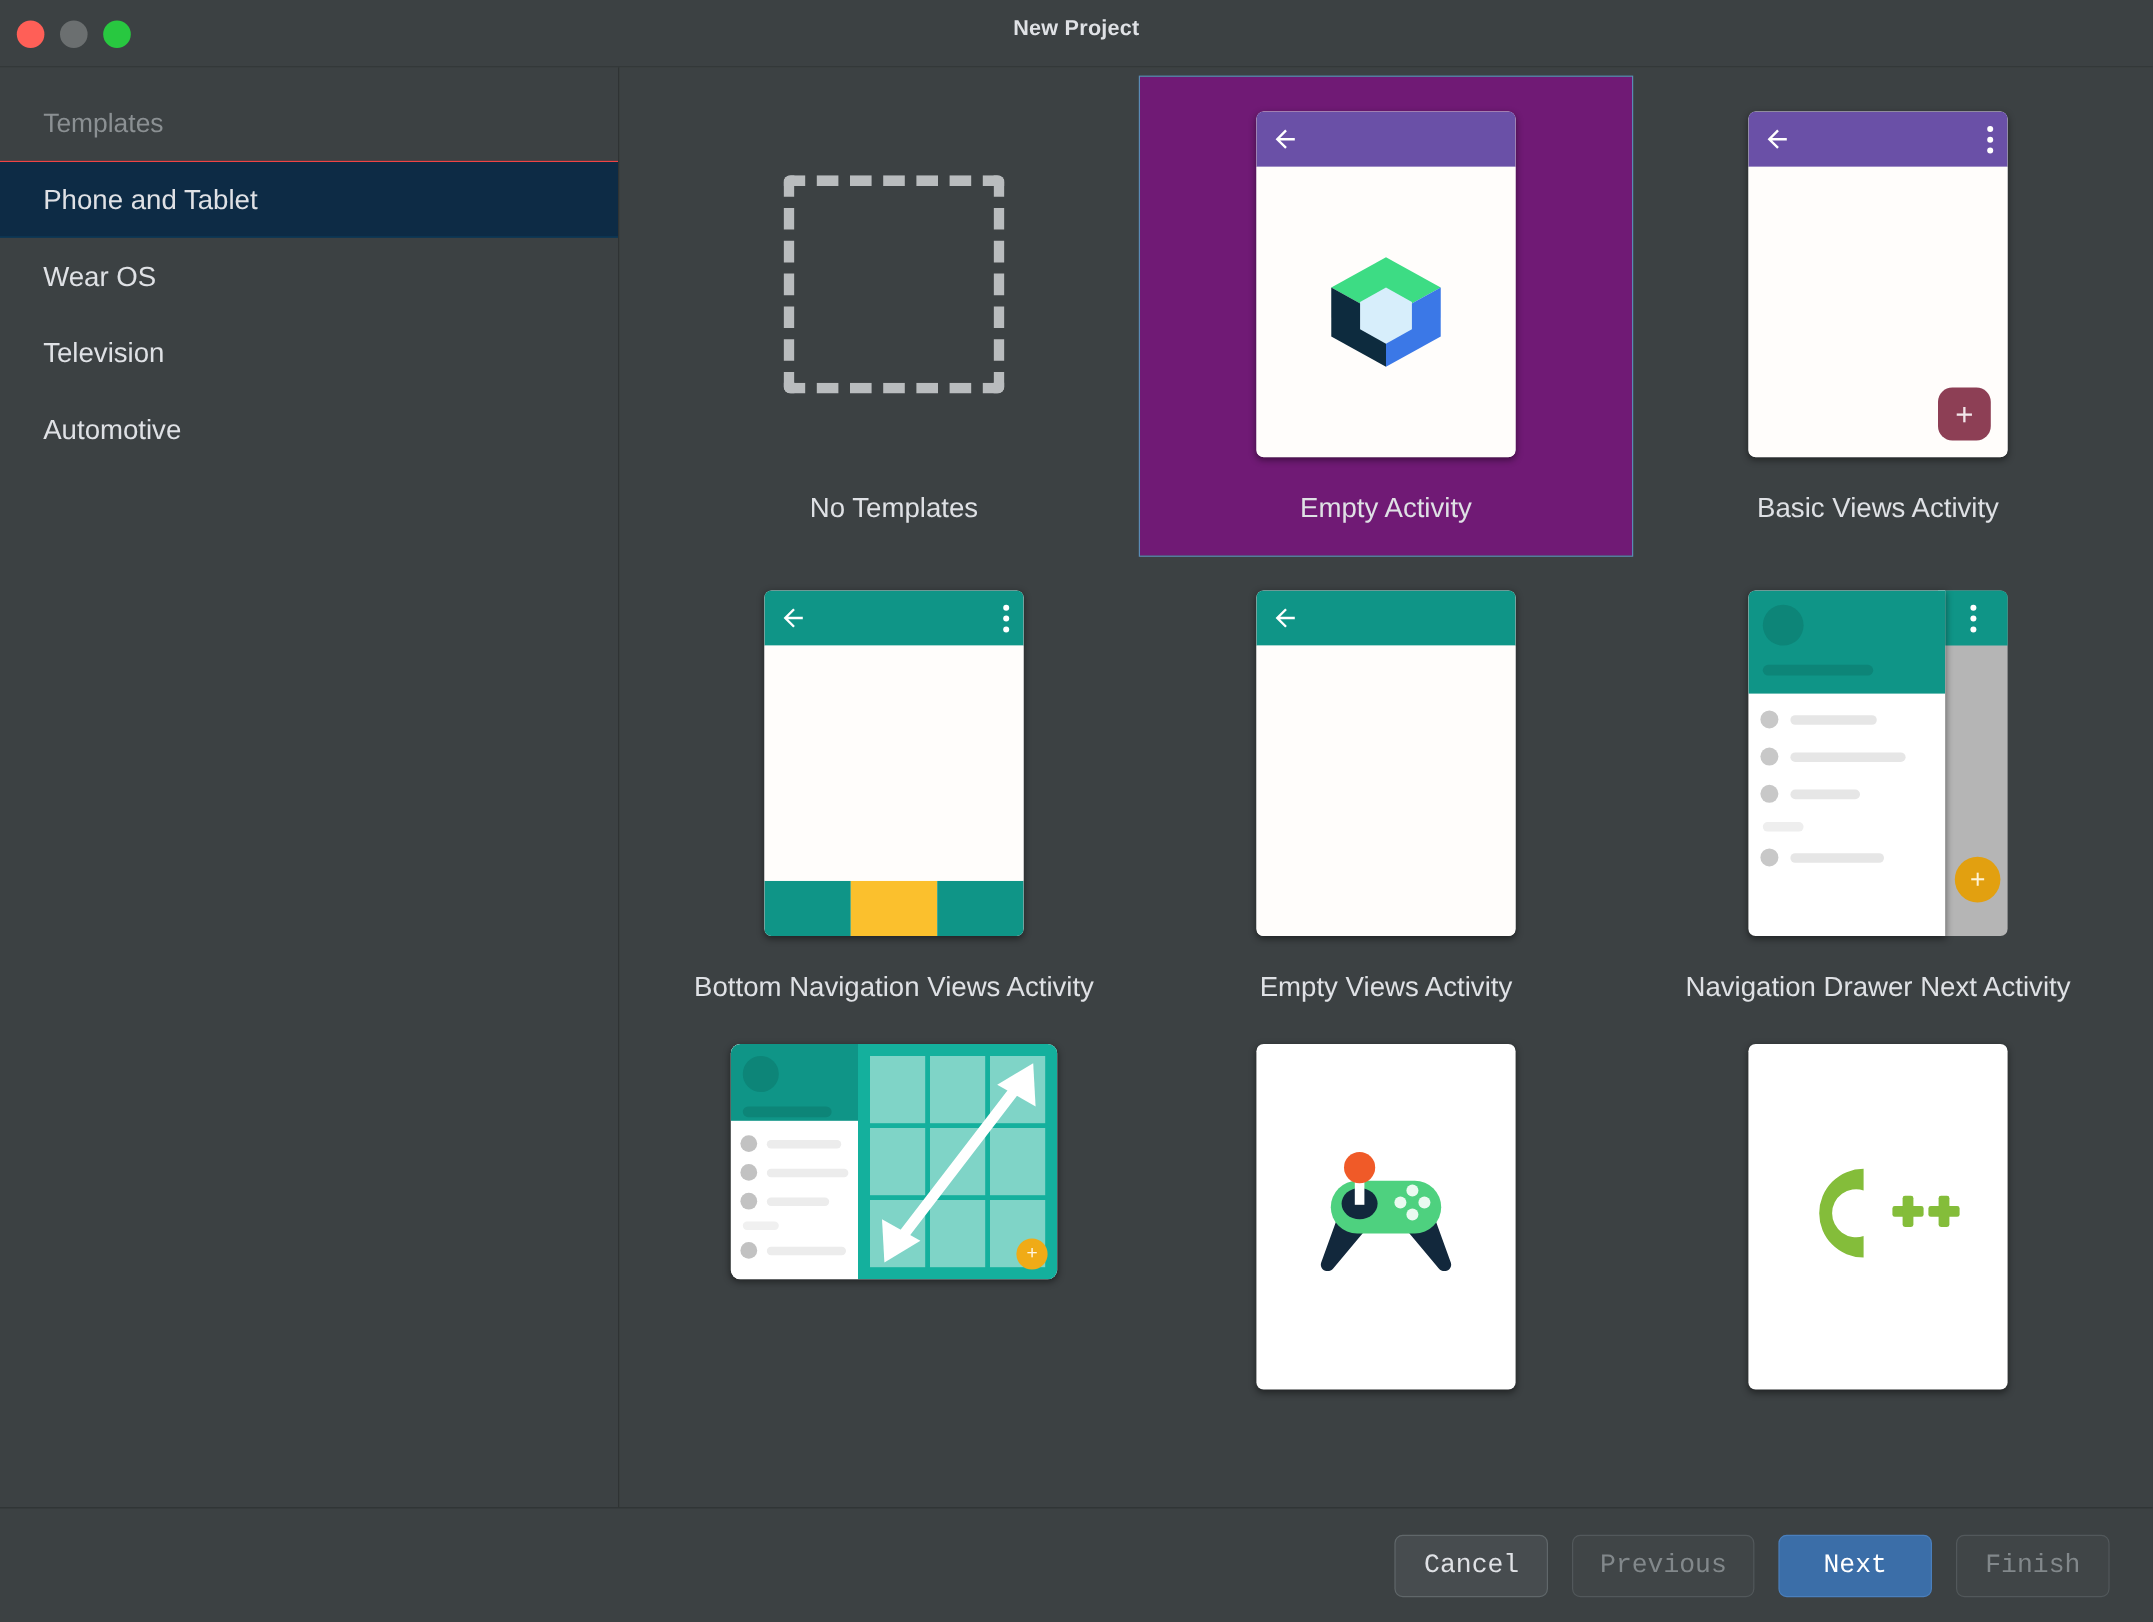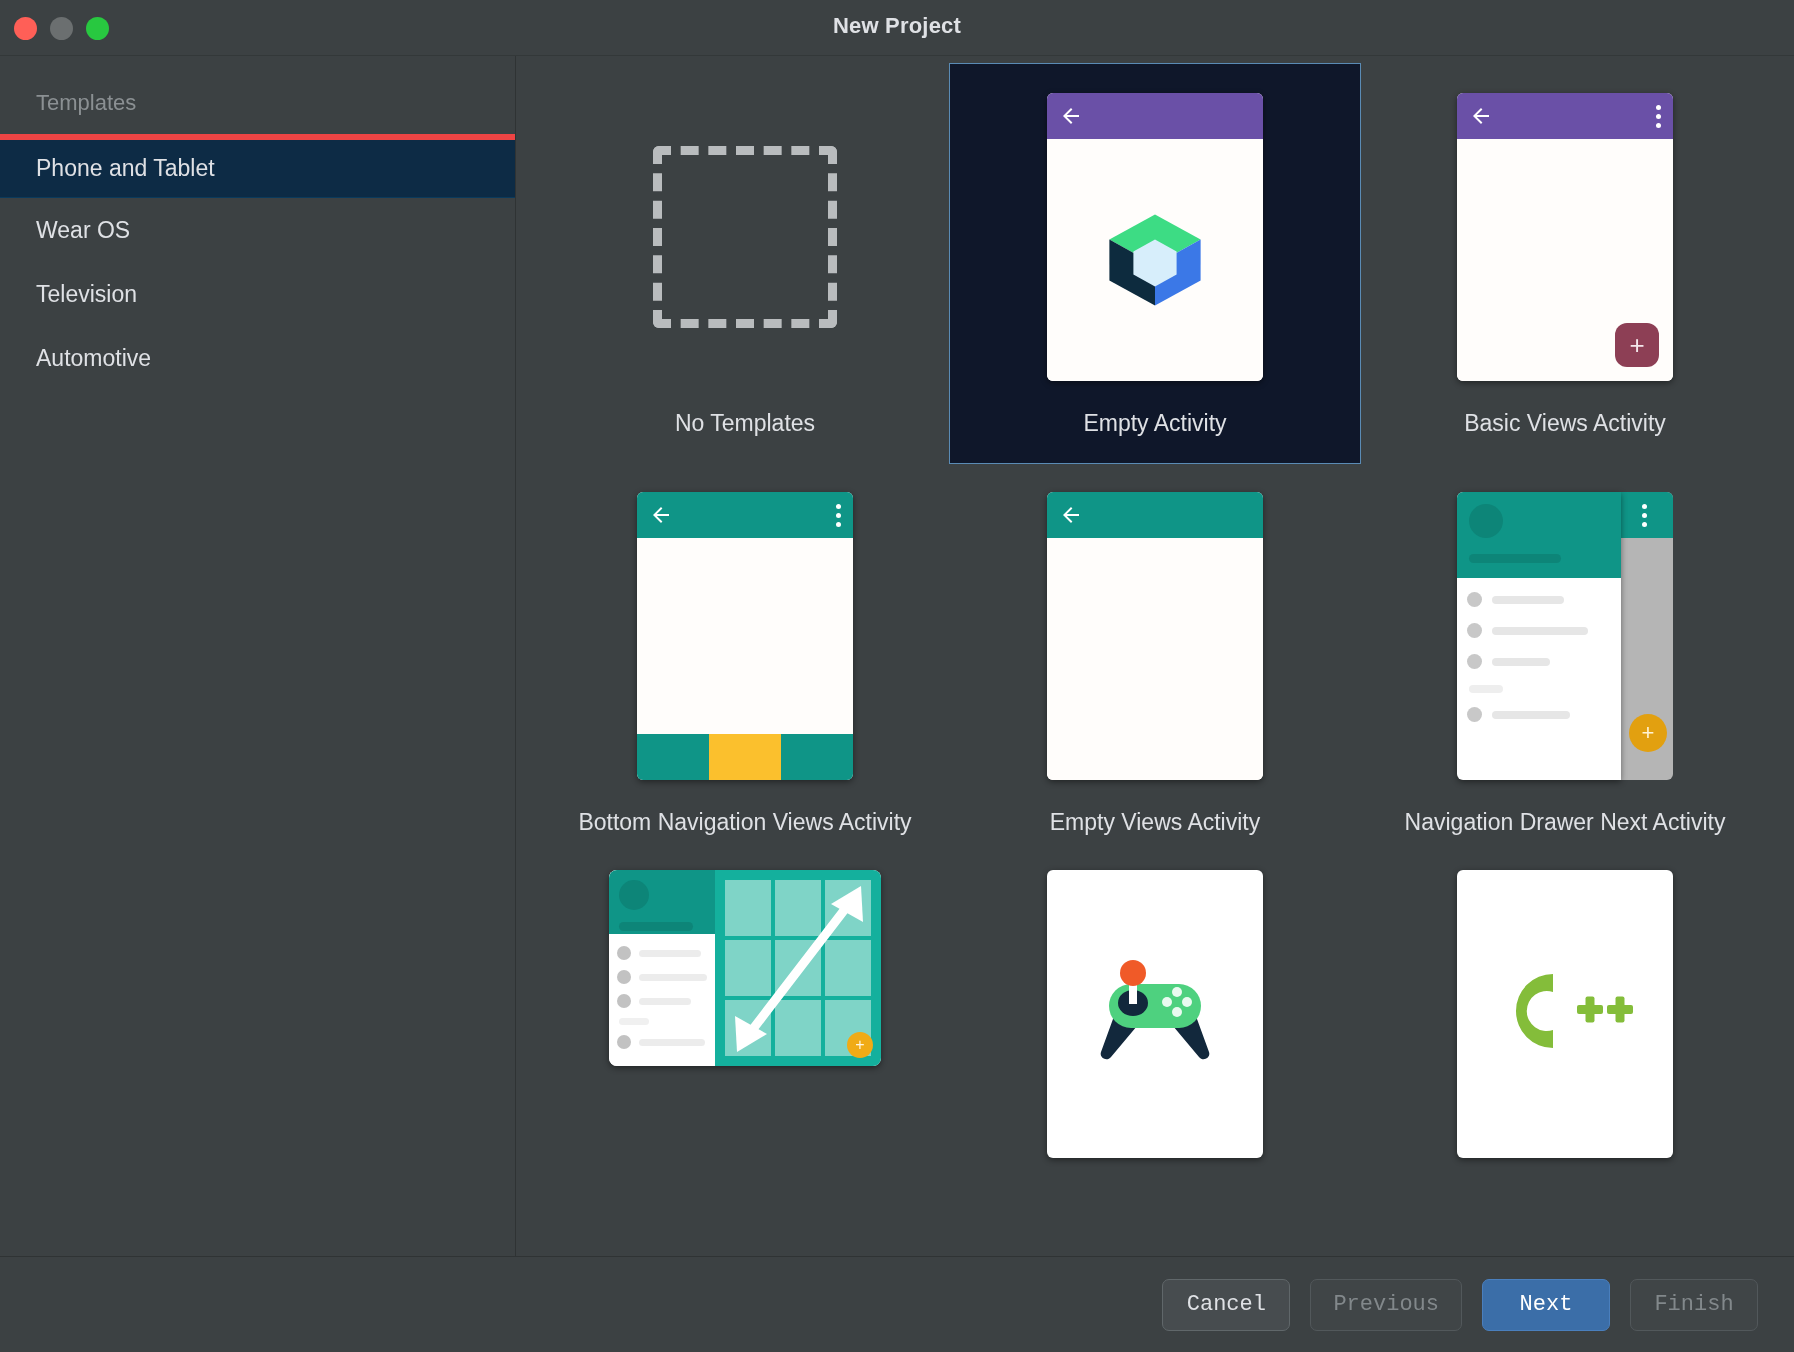--- a/index.html
+++ b/index.html
@@ -29,21 +29,21 @@
     display: flex; gap: 13px; align-items: center;
   }
   .dot { width: 23px; height: 23px; border-radius: 50%; }
   .dot.red { background: #ff5f57; }
   .dot.yellow { background: #6b6f70; }
   .dot.green { background: #28c840; }
   .titlebar-title {
     position: absolute; left: 0; right: 0; top: 13px;
     text-align: center;
     color: #dfe1e5;
-    font-size: 22px;
+    font-size: 18px;
     font-weight: bold;
     letter-spacing: .2px;
   }
 
   
   .body { flex: 1 1 auto; display: flex; min-height: 0; }
 
   
   .sidebar {
     width: 516px; flex: 0 0 516px;
@@ -59,21 +59,21 @@
   .sidebar-item {
     height: 64px;
     display: flex; align-items: center;
     padding-left: 36px;
     color: #dfe1e5;
     font-size: 23px;
     cursor: default;
   }
   .sidebar-item.selected {
     background: #0d2b45;
-    border-top: 6px solid #ef4444;
+    border-top: 1px solid #ef4444;
     border-bottom: 1px solid #0a3a5c;
   }
 
   
   .pane {
     flex: 1 1 auto;
     position: relative;
     overflow: hidden;
     padding: 8px 0 0 0;
   }
@@ -82,21 +82,21 @@
     grid-template-columns: repeat(3, 1fr);
     column-gap: 0;
     row-gap: 0;
     padding: 0 24px;
   }
   .tile {
     display: flex; flex-direction: column; align-items: center;
     padding: 8px 0 26px 0;
     cursor: default;
   }
-  .tile.selected { background: #0f172a; outline: 1px solid #5a8bb5; }
+  .tile.selected { background: #701a75; outline: 1px solid #5a8bb5; }
   .tile-thumb {
     height: 330px;
     display: flex; align-items: center; justify-content: center;
     width: 100%;
   }
   .tile-label {
     color: #dfe1e5;
     font-size: 23px;
     text-align: center;
     padding-top: 8px;

